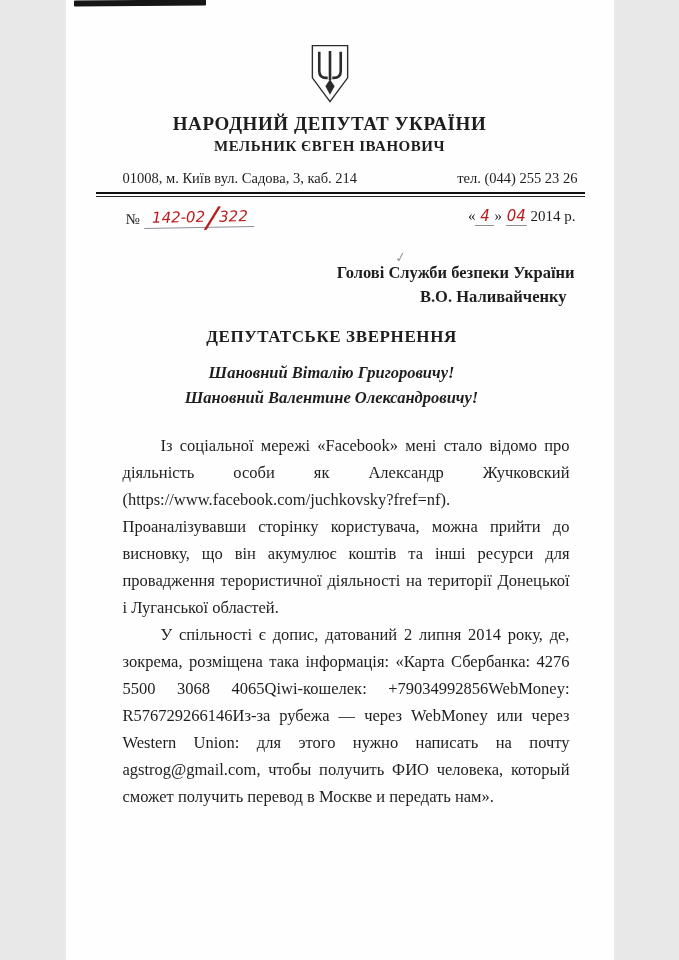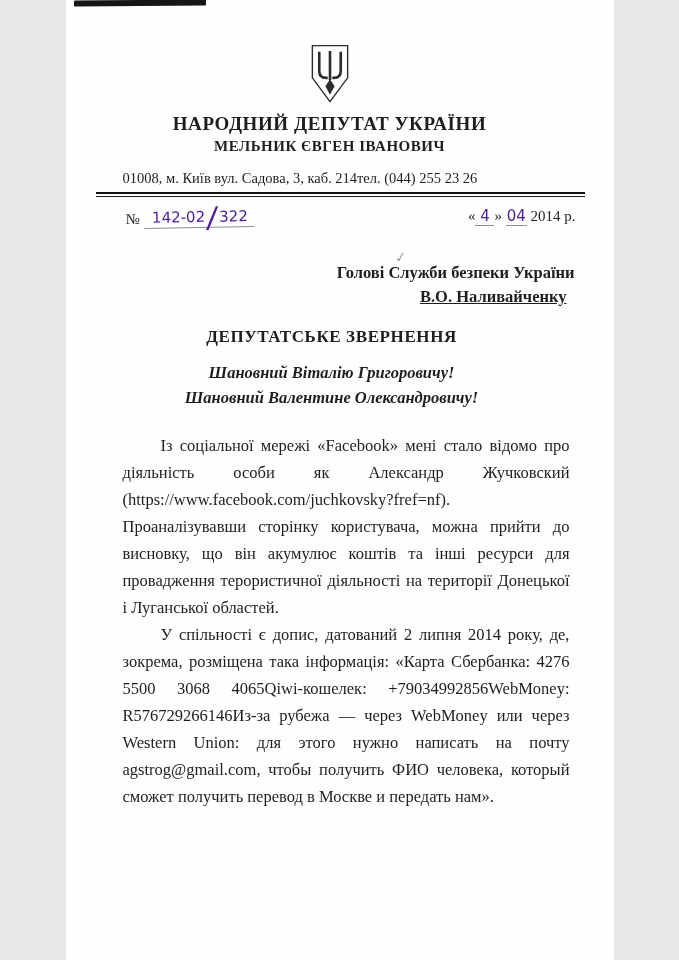--- a/index.html
+++ b/index.html
@@ -18,41 +18,42 @@
     background:#161616;
     transform:skewY(-0.5deg);
     border-radius:1px;
   }
   .header { text-align:center; padding-top:42px; transform:translateX(-10px); }
   .emblem-wrap { line-height:0; }
   .org-title { font-size:19px; font-weight:bold; letter-spacing:0.6px; margin-top:7px; }
   .deputy-name { font-size:15px; font-weight:bold; letter-spacing:0.5px; margin-top:3px; }
 
   .addr-row {
-    display:flex; 
+    display:flex; justify-content:space-between;
     margin:15px 36px 0 57px;
     font-size:14.5px;
   }
   .rule {
     margin:5px 29px 0 30px;
     height:2px;
     border-top:2.5px solid #111;
     border-bottom:1.5px solid #222;
   }
 
   .ref-row {
     display:flex; justify-content:space-between; align-items:flex-start;
     margin:10px 38px 0 60px;
     font-size:15px;
     height:30px;
   }
   .ref-left { display:flex; align-items:flex-end; }
   .hand {
     font-family:"DejaVu Sans",cursive,sans-serif;
-    color:#4c1d95;
+    font-style:italic;
+    color:#b91c1c;
     font-size:15px;
   }
   .num-underline {
     display:inline-block;
     border-bottom:1px solid #8b9097;
     padding:0 6px 1px 8px;
     margin-left:4px;
     transform:rotate(-1deg);
   }
   .hand-slash {
@@ -73,21 +74,21 @@
 
   .checkmark {
     position:absolute; left:329px; top:249px;
     color:#9a9da3; font-size:14px;
     transform:rotate(-10deg);
   }
   .recipients { margin:24px 39px 0 auto; width:310px; }
   .recip-block { text-align:right; font-weight:bold; font-size:16.5px; line-height:24px; }
   .recip-block + .recip-block { }
   .recip-name-1 { padding-right:28px; }
-  .recip-name-2 { padding-right:8px;text-decoration:underline; }
+  .recip-name-2 { padding-right:8px; }
 
   .doc-title {
     text-align:center; font-weight:bold;
     font-size:17px; letter-spacing:0.6px;
     margin-top:18px;
     transform:translateX(-8px);
   }
   .salutation {
     text-align:center; font-weight:bold; font-style:italic;
     font-size:16.5px; line-height:25px;

